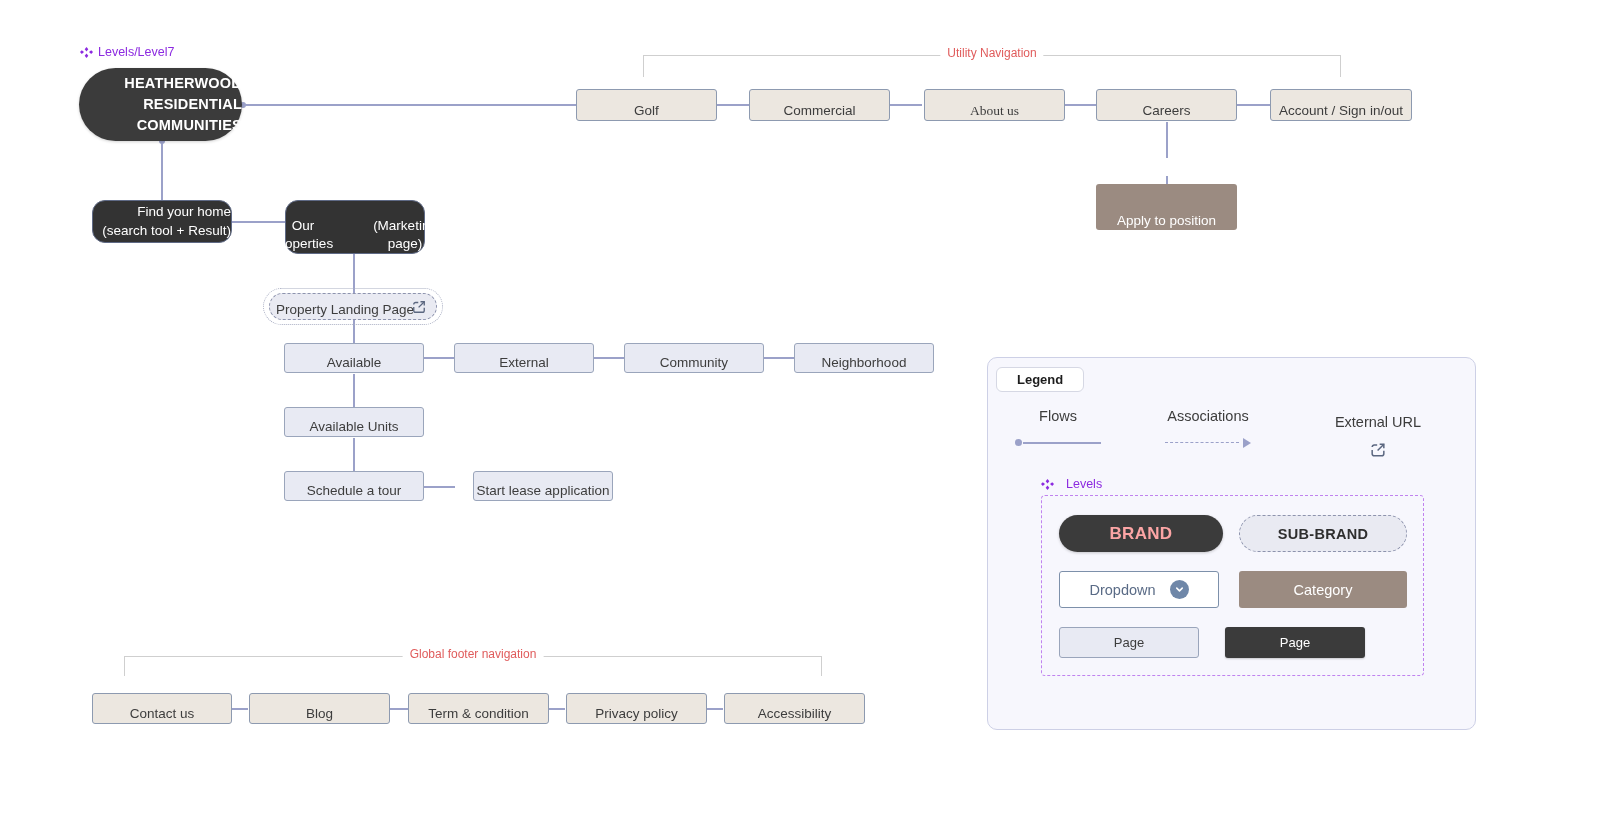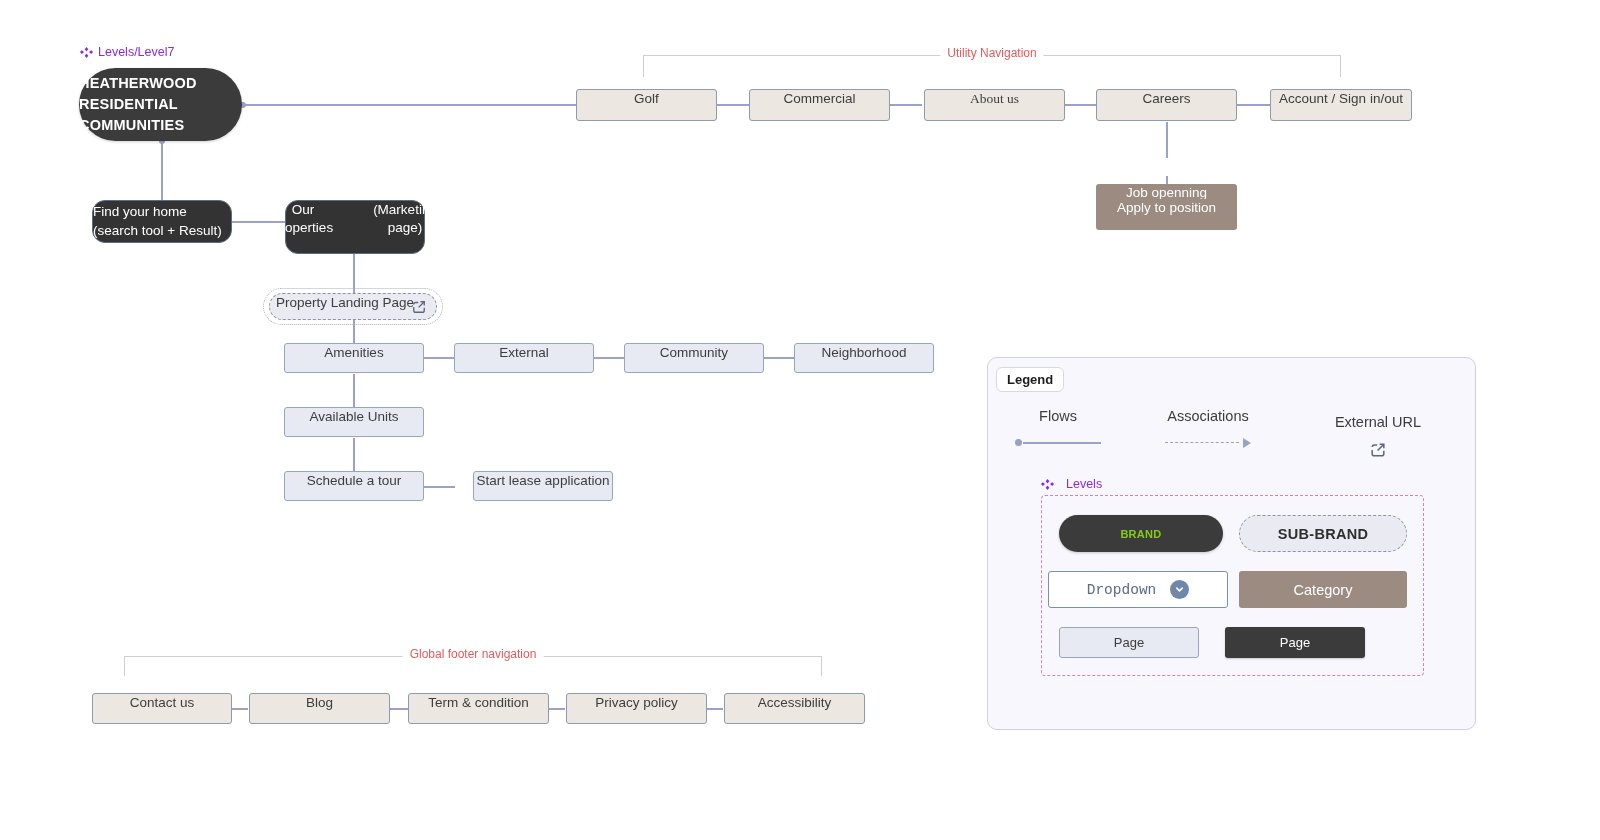--- a/index.html
+++ b/index.html
@@ -14,21 +14,21 @@
   
   .ln { position: absolute; background: #9ba1c9; }
   .ln-h { height: 1.5px; }
   .ln-v { width: 1.5px; }
   .dot { position: absolute; width: 6px; height: 6px; border-radius: 50%;
          background: #9ba1c9; }
 
   
   .node {
     position: absolute;
-    display: flex; align-items: flex-start; justify-content: center;
+    display: flex; align-items: flex-end; justify-content: center;
     text-align: center;
     font-size: 13.5px;
     line-height: 1.35;
     border-radius: 3px;
   }
 
   
   .brand-pill {
     background: #3b3b3b;
     color: #ffffff;
@@ -113,21 +113,21 @@
     position: absolute;
     left: 987px; top: 357px; width: 489px; height: 373px;
     background: #f7f7fd;
     border: 1px solid #cdd0e6;
     border-radius: 10px;
   }
   .legend-badge {
     position: absolute; left: 8px; top: 9px;
     background: #ffffff; border: 1px solid #d6d8e4;
     border-radius: 6px;
-    padding: 4px 10px;
+    padding: 4px 20px;
     font-size: 13px; font-weight: bold; color: #1d1d1d;
   }
   .legend-col { position: absolute; text-align: center; }
   .legend-col .lc-title { font-size: 14.5px; color: #3c3c3c; white-space: nowrap; }
 
   .flow-sample { position: relative; width: 86px; height: 10px; margin: 14px auto 0; }
   .flow-sample .fl { position: absolute; left: 8px; top: 4px; width: 78px; height: 1.5px;
                      background: #9ba1c9; }
   .flow-sample .fd { position: absolute; left: 0; top: 1px; width: 7px; height: 7px;
                      border-radius: 50%; background: #9ba1c9; }
@@ -146,22 +146,22 @@
     position: absolute; left: 53px; top: 137px; width: 383px; height: 181px;
     border: 1.5px dashed #c083ef;
     border-radius: 4px;
   }
   .lg-node {
     position: absolute;
     display: flex; align-items: center; justify-content: center;
     font-size: 14px; border-radius: 3px; text-align: center;
   }
   .lg-brand {
-    background: #3b3b3b; color: #84cc16; border-radius: 40px;
-    font-weight: bold; font-size: 11px; letter-spacing: .3px;
+    background: #3b3b3b; color: #fca5a5; border-radius: 40px;
+    font-weight: bold; font-size: 17px; letter-spacing: .3px;
     box-shadow: 0 1px 3px rgba(0,0,0,.2);
   }
   .lg-subbrand {
     background: #e9eaf2; color: #2e2e2e; border: 1.5px dashed #8d93ad;
     border-radius: 40px; font-weight: bold; font-size: 14.5px; letter-spacing: .3px;
   }
   .lg-dropdown {
     background: #ffffff; color: #5a6b86; border: 1px solid #7d90aa;
     border-radius: 3px; font-size: 14.5px; gap: 14px;
   }
@@ -277,21 +277,21 @@
     <span style="padding-right:16px;">Property Landing  Page</span>
     <svg class="ext-icon" viewBox="0 0 24 24" fill="none" stroke="#5b6780" stroke-width="1.8">
       <path d="M5 8.5a2.5 2.5 0 0 1 2.5-2.5H11"></path>
       <path d="M19 13v3.5A2.5 2.5 0 0 1 16.5 19h-9A2.5 2.5 0 0 1 5 16.5V12"></path>
       <path d="M14 5h5v5"></path>
       <path d="M19 5l-7.5 7.5"></path>
     </svg>
   </div>
 
   <div class="node page-box" style="left:284px; top:343px; width:140px; height:30px;">
-    <span>Amenities</span>
+    <span>Available</span>
   </div>
   <div class="node page-box" style="left:454px; top:343px; width:140px; height:30px;">
     <span>External</span>
   </div>
   <div class="node page-box" style="left:624px; top:343px; width:140px; height:30px;">
     <span>Community</span>
   </div>
   <div class="node page-box" style="left:794px; top:343px; width:140px; height:30px;">
     <span>Neighborhood</span>
   </div>
@@ -365,21 +365,21 @@
     <div id="levels-box">
 
       <div class="lg-node lg-brand" style="left:17px; top:19px; width:164px; height:37px;">
         <span>BRAND</span>
       </div>
 
       <div class="lg-node lg-subbrand" style="left:197px; top:19px; width:168px; height:37px;">
         <span>SUB-BRAND</span>
       </div>
 
-      <div class="lg-node lg-dropdown" style="left:6px; top:75px; width:180px; height:37px;font-family:Liberation Mono, monospace;">
+      <div class="lg-node lg-dropdown" style="left:17px; top:75px; width:160px; height:37px;">
         <span>Dropdown</span>
         <span class="chev-circle">
           <svg viewBox="0 0 24 24" width="11" height="11" fill="none" stroke="#ffffff" stroke-width="3.4" stroke-linecap="round" stroke-linejoin="round">
               <path d="M6 9l6 6 6-6"></path>
             </svg>
         </span>
       </div>
 
       <div class="lg-node lg-category" style="left:197px; top:75px; width:168px; height:37px;">
         <span>Category</span>

